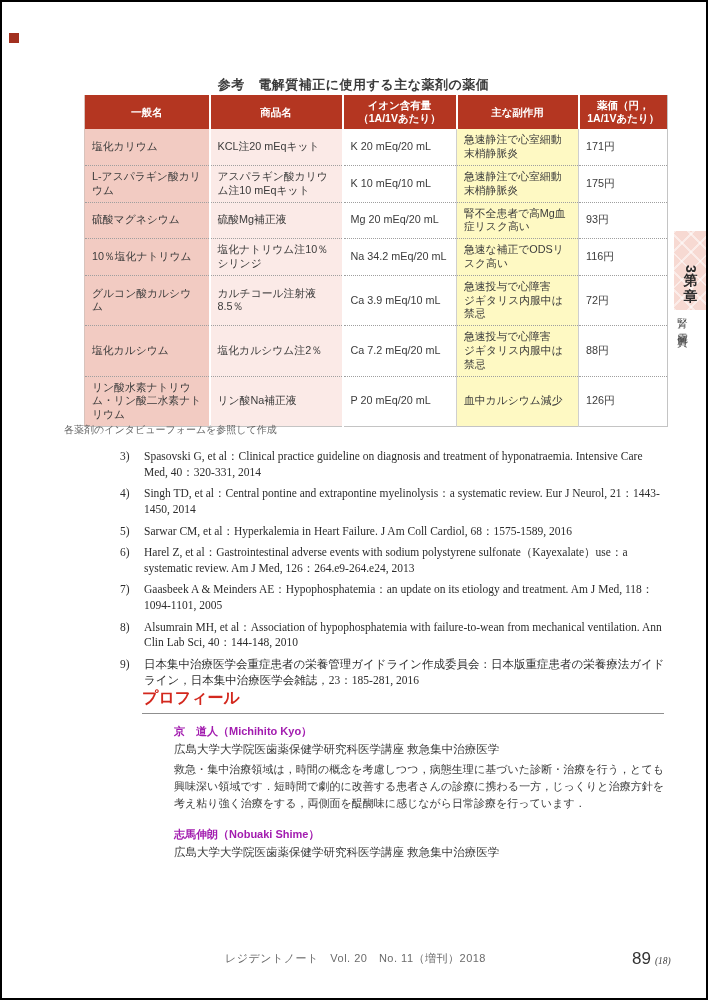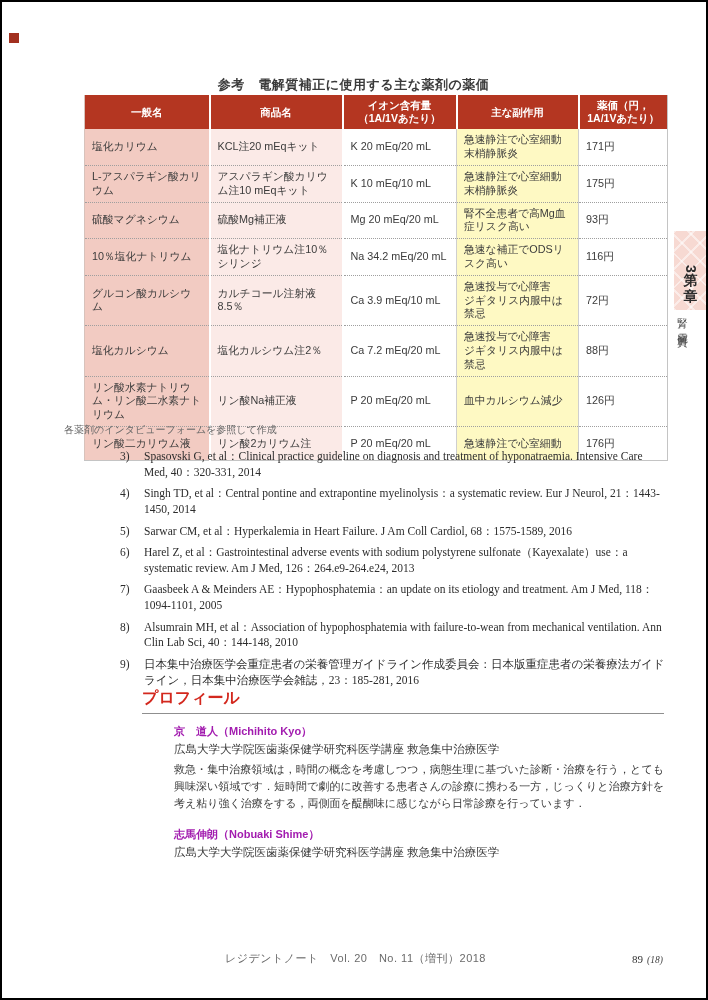--- a/index.html
+++ b/index.html
@@ -86,21 +86,21 @@
     writing-mode:vertical-rl;font-size:10.5px;color:#4a4a4a;letter-spacing:2px;
   }
   
   .footer-center{
     position:absolute;left:62px;top:949px;width:583px;text-align:center;
     font-size:11px;color:#6b6b6b;letter-spacing:0.5px;
   }
   .footer-page{
     position:absolute;left:630px;top:947px;white-space:nowrap;
   }
-  .page-num{font-size:11px;color:#333;font-family:Liberation Serif, serif;}
+  .page-num{font-size:17px;color:#333;}
   .page-num-note{font-size:9.5px;font-style:italic;color:#444;margin-left:4px;
     font-family:"Liberation Serif","DejaVu Serif",serif;}
 </style>
 </head>
 <body>
 
 <div class="page">
 
   <div class="corner-mark"></div>
 
@@ -173,27 +173,20 @@
 ジギタリス内服中は禁忌</td>
             <td class="c4">88円</td>
           </tr>
           <tr>
             <td class="c0">リン酸水素ナトリウム・リン酸二水素ナトリウム</td>
             <td class="c1">リン酸Na補正液</td>
             <td class="c2">P 20 mEq/20 mL</td>
             <td class="c3">血中カルシウム減少</td>
             <td class="c4">126円</td>
           </tr>
-          <tr>
-            <td class="c0">リン酸二カリウム液</td>
-            <td class="c1">リン酸2カリウム注</td>
-            <td class="c2">P 20 mEq/20 mL</td>
-            <td class="c3">急速静注で心室細動</td>
-            <td class="c4">176円</td>
-          </tr>
         </tbody>
     </table>
   </div>
 
   <div class="tbl-note">各薬剤のインタビューフォームを参照して作成</div>
 
   <div class="refs" id="refs">
       <div class="ref-item"><span class="ref-num">3)</span><span>Spasovski G, et al：Clinical practice guideline on diagnosis and treatment of hyponatraemia. Intensive Care Med, 40：320-331, 2014</span></div>
       <div class="ref-item"><span class="ref-num">4)</span><span>Singh TD, et al：Central pontine and extrapontine myelinolysis：a systematic review. Eur J Neurol, 21：1443-1450, 2014</span></div>
       <div class="ref-item"><span class="ref-num">5)</span><span>Sarwar CM, et al：Hyperkalemia in Heart Failure. J Am Coll Cardiol, 68：1575-1589, 2016</span></div>

